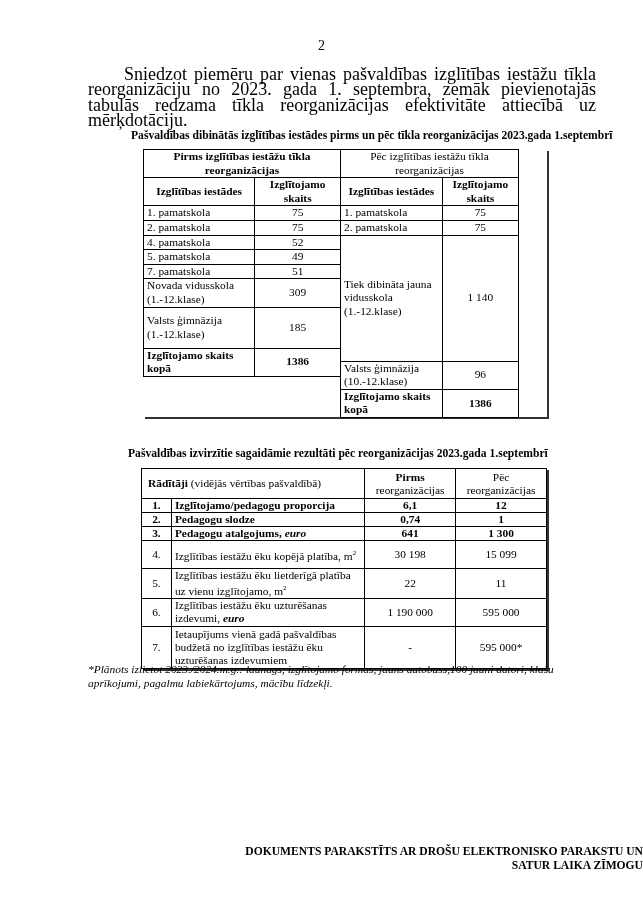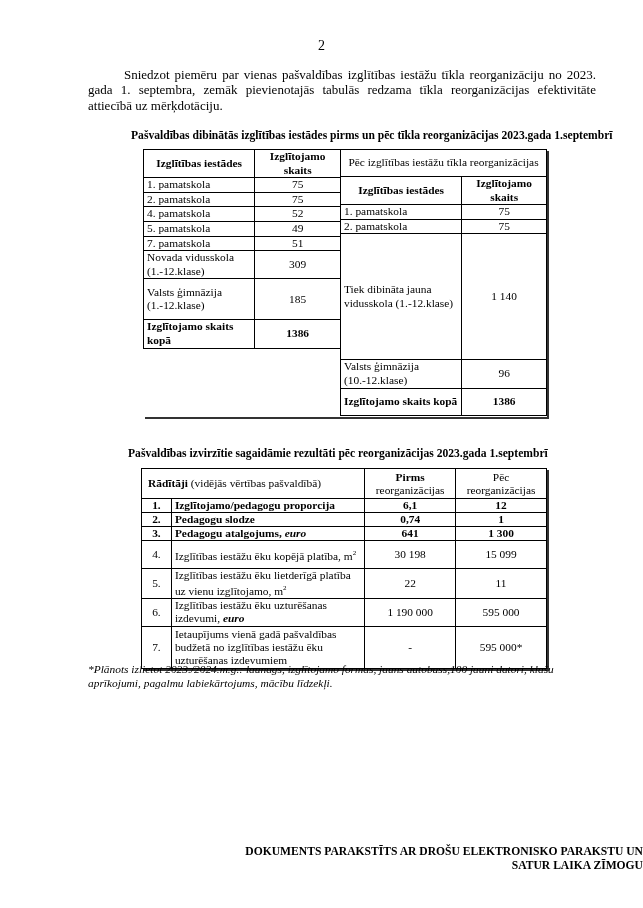--- a/index.html
+++ b/index.html
@@ -1,20 +1,20 @@
 <!DOCTYPE html>
 <html><head>
 <meta charset="utf-8">
 <style>
   html, body { margin:0; padding:0; background:#ffffff; }
   body { width:643px; height:908px; position:relative; overflow:hidden;
          font-family:"Liberation Serif", "DejaVu Serif", serif; color:#000; }
   .abs { position:absolute; }
   .page-num { left:0; width:643px; top:38px; text-align:center; font-size:14px; }
-  .para { left:88px; width:508px; top:67px; font-size:13px; line-height:15.3px; text-align:justify; }
+  .para { left:88px; width:508px; top:67px; font-size:18px; line-height:15.3px; text-align:justify; }
   .para .indent { display:inline-block; width:36px; }
   .caption { font-weight:bold; font-size:11.6px; white-space:nowrap; }
   .cap1 { left:131px; top:129px; }
   .cap2 { left:128px; top:447px; }
 
   table { border-collapse:collapse; font-size:11.4px; }
   td { border:1px solid #000; padding:0 3px; vertical-align:middle; line-height:13.6px; }
   .c { text-align:center; }
   .b { font-weight:bold; }
   .wrap1 { left:143px; top:149px; box-shadow:2px 2px 0 #333; }
@@ -42,20 +42,23 @@
 
 <div class="abs caption cap1">Pašvaldības dibinātās izglītības iestādes pirms un pēc tīkla reorganizācijas 2023.gada 1.septembrī</div>
 
 <div class="abs wrap1" style="width:404px;height:268px;">
   <table class="abs t1half" style="left:0;top:0;width:198px;">
     <colgroup>
         <col style="width:112px">
         <col style="width:86px">
       </colgroup>
     <tbody>
+        <tr class="hdr1">
+          <td colspan="2" class="c b">Pirms izglītības iestāžu tīkla reorganizācijas</td>
+        </tr>
     <tr class="hdr2">
       <td class="c b">Izglītības iestādes</td>
       <td class="c b">Izglītojamo skaits</td>
     </tr>
     <tr class="r">
           <td>1. pamatskola</td>
           <td class="c">75</td>
         </tr>
     <tr class="r">
           <td>2. pamatskola</td>
@@ -81,21 +84,21 @@
           <td>Valsts ģimnāzija (1.-12.klase)</td>
           <td class="c">185</td>
         </tr>
     <tr class="rt">
           <td class="b">Izglītojamo skaits kopā</td>
           <td class="c b">1386</td>
         </tr>
   </tbody>
     </table>
 
-  <table class="abs t1half" style="left:197px;top:0;width:207px;">
+  <table class="abs t1half" style="left:197px;top:0;width:179px;">
     <colgroup>
         <col style="width:122px">
         <col style="width:85px">
       </colgroup>
     <tbody>
         <tr class="hdr1">
           <td colspan="2" class="c">Pēc izglītības iestāžu tīkla reorganizācijas</td>
         </tr>
     <tr class="hdr2">
       <td class="c b">Izglītības iestādes</td>

